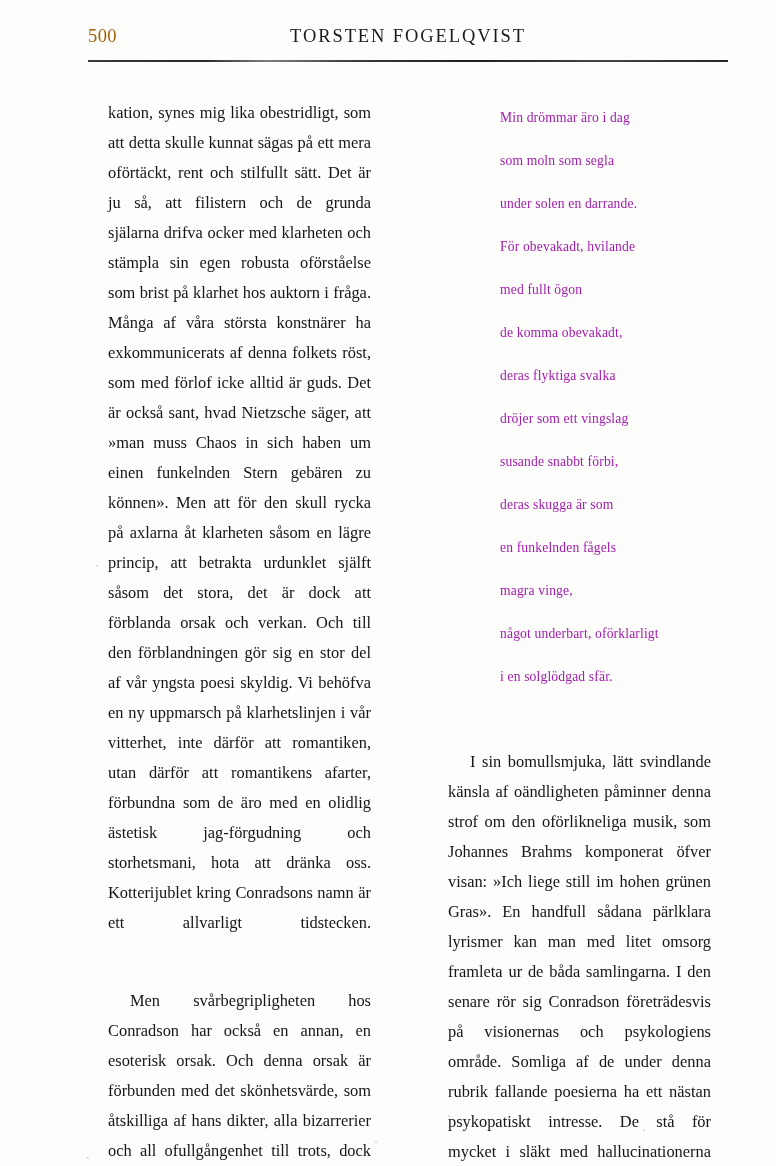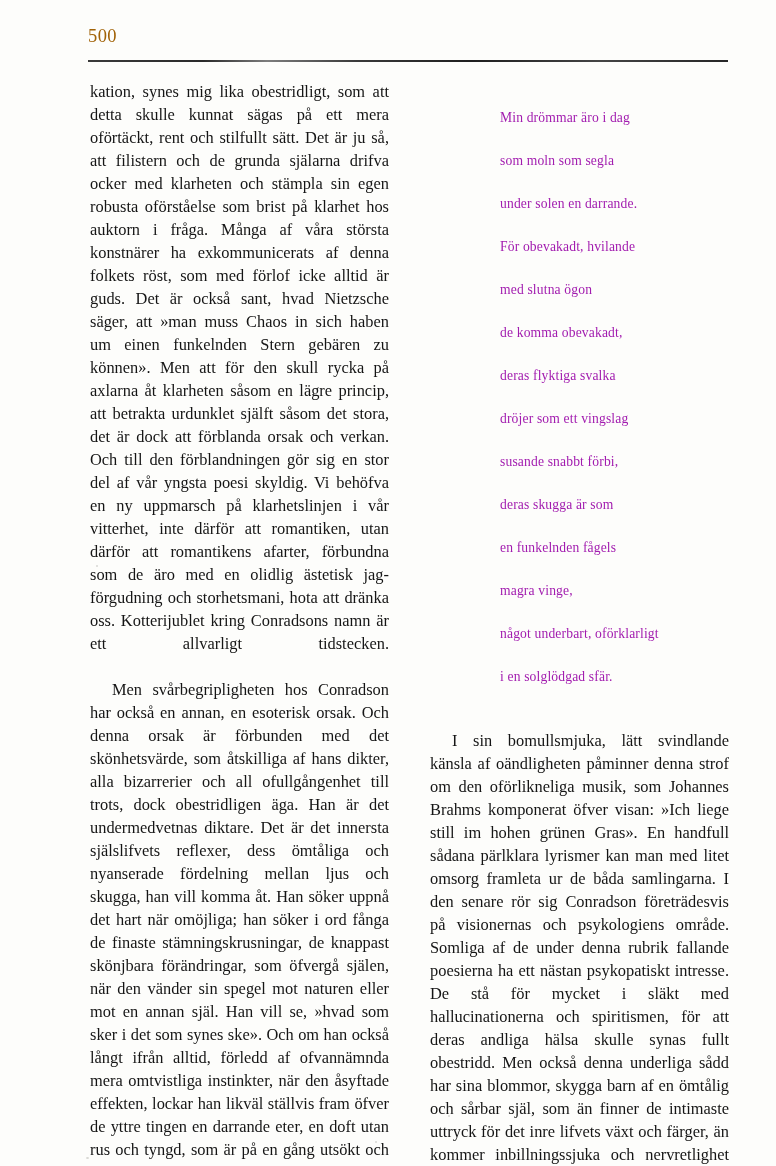--- a/index.html
+++ b/index.html
@@ -63,23 +63,23 @@
 
   
   .column {
     position: absolute;
     top: 80px;
   }
   #col-left  { left: 90px;  width: 299px; }
   #col-right { left: 430px; width: 299px; }
 
   p.prose {
-    margin: 0;
+    margin: 18px;
     font-size: 16.4px;
-    line-height: 23px;
+    line-height: 30px;
     text-align: justify;
     text-justify: inter-word;
     word-spacing: 0.2px;
     hyphens: manual;
     color: #151515;
   }
   p.prose.indent { text-indent: 22px; }
   p.prose.cont   { text-indent: 0; }
 
   
@@ -110,36 +110,37 @@
     opacity: .55;
   }
 </style>
 </head>
 <body>
 
 <div id="page">
 
   <div id="running-head">
     <div id="folio">500</div>
+    <div id="head-title">TORSTEN FOGELQVIST</div>
   </div>
   <div id="head-rule"></div>
 
   <div id="col-left" class="column">
     <p class="prose cont">kation, synes mig lika obestridligt, som att detta skulle kunnat sägas på ett mera oförtäckt, rent och stilfullt sätt. Det är ju så, att filistern och de grunda själarna drifva ocker med klarheten och stämpla sin egen robusta oförståelse som brist på klarhet hos auktorn i fråga. Många af våra största konstnärer ha exkommunicerats af denna folkets röst, som med förlof icke alltid är guds. Det är också sant, hvad Nietzsche säger, att »man muss Chaos in sich haben um einen funkelnden Stern gebären zu können». Men att för den skull rycka på axlarna åt klarheten såsom en lägre princip, att betrakta urdunklet själft såsom det stora, det är dock att förblanda orsak och verkan. Och till den förblandningen gör sig en stor del af vår yngsta poesi skyldig. Vi behöfva en ny uppmarsch på klarhetslinjen i vår vitterhet, inte därför att romantiken, utan därför att romantikens afarter, förbundna som de äro med en olidlig ästetisk jag-förgudning och storhetsmani, hota att dränka oss. Kotterijublet kring Conradsons namn är ett allvarligt tidstecken.</p>
     <p class="prose indent">Men svårbegripligheten hos Conradson har också en annan, en esoterisk orsak. Och denna orsak är förbunden med det skönhetsvärde, som åtskilliga af hans dikter, alla bizarrerier och all ofullgångenhet till trots, dock obestridligen äga. Han är det undermedvetnas diktare. Det är det innersta själslifvets reflexer, dess ömtåliga och nyanserade fördelning mellan ljus och skugga, han vill komma åt. Han söker uppnå det hart när omöjliga; han söker i ord fånga de finaste stämningskrusningar, de knappast skönjbara förändringar, som öfvergå själen, när den vänder sin spegel mot naturen eller mot en annan själ. Han vill se, »hvad som sker i det som synes ske». Och om han också långt ifrån alltid, förledd af ofvannämnda mera omtvistliga instinkter, när den åsyftade effekten, lockar han likväl ställvis fram öfver de yttre tingen en darrande eter, en doft utan rus och tyngd, som är på en gång utsökt och primitiv. Bäst lyckas han utan tvifvel i sin natursymbolik. Den påminner, trots sin modärna utrustning, än om folkens, framför allt japanernas primitiva naturpoesi, än om dessa rörande landskap, i hvilkas atmosfär gamla helgonmålare älskade att insvepa sina gestalter.</p>
   </div>
 
   <div id="col-right" class="column">
 
     <div id="verse-one" class="verse">
       <span class="verse-line">Min drömmar äro i dag</span>
       <span class="verse-line">som moln som segla</span>
       <span class="verse-line">under solen en darrande.</span>
       <span class="verse-line">För obevakadt, hvilande</span>
-      <span class="verse-line">med slutna ögon</span>
+      <span class="verse-line">med fullt ögon</span>
       <span class="verse-line">de komma obevakadt,</span>
       <span class="verse-line">deras flyktiga svalka</span>
       <span class="verse-line">dröjer som ett vingslag</span>
       <span class="verse-line">susande snabbt förbi,</span>
       <span class="verse-line">deras skugga är som</span>
       <span class="verse-line">en funkelnden fågels</span>
       <span class="verse-line">magra vinge,</span>
       <span class="verse-line">något underbart, oförklarligt</span>
       <span class="verse-line">i en solglödgad sfär.</span>
     </div>

